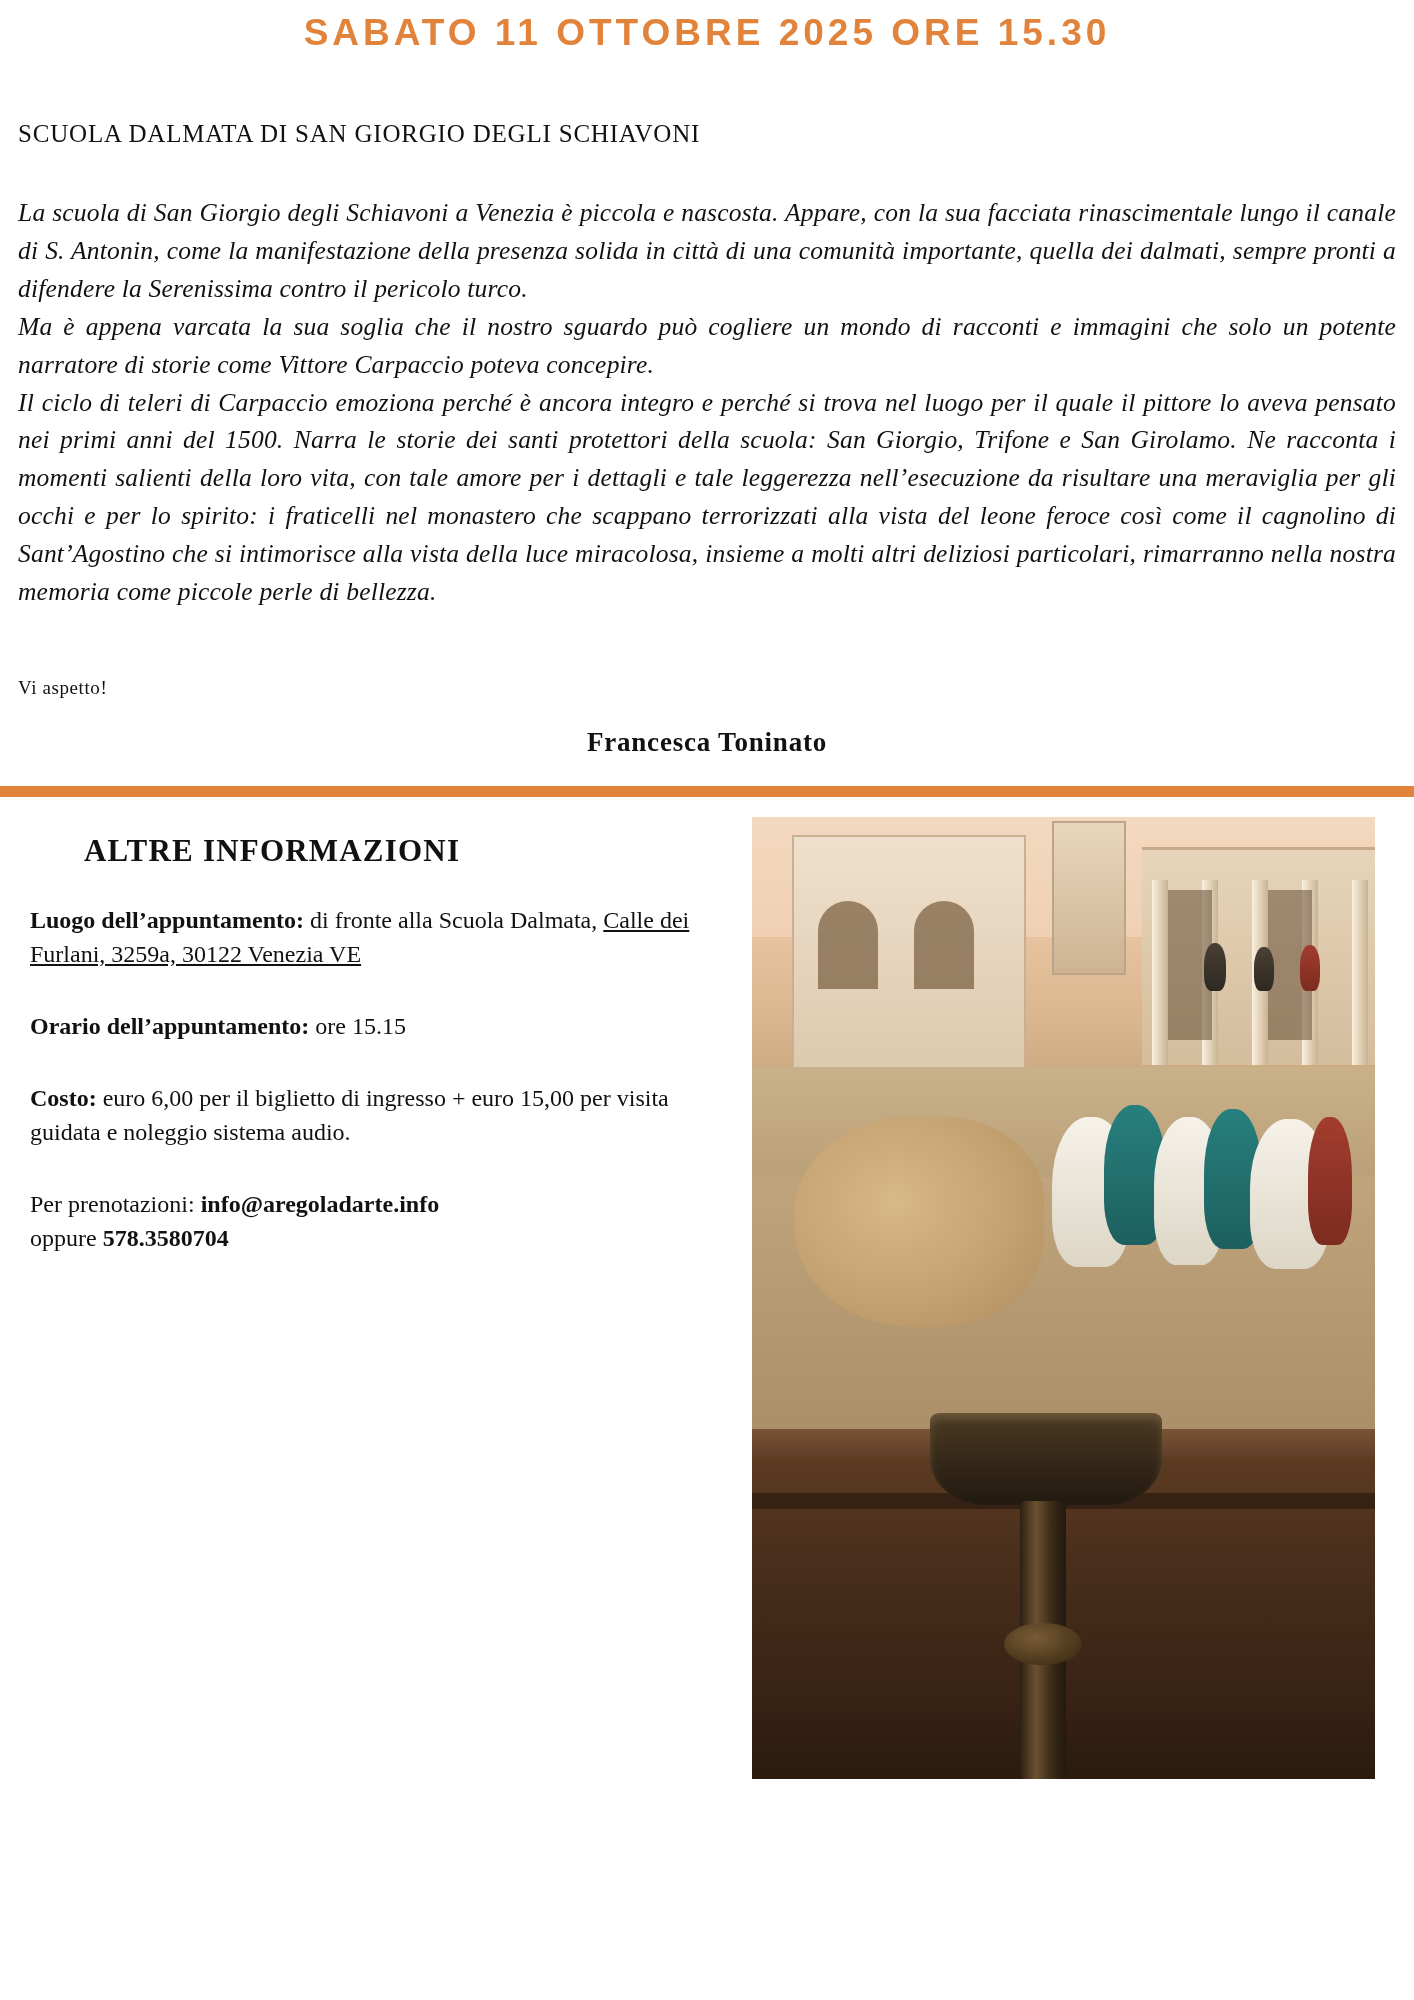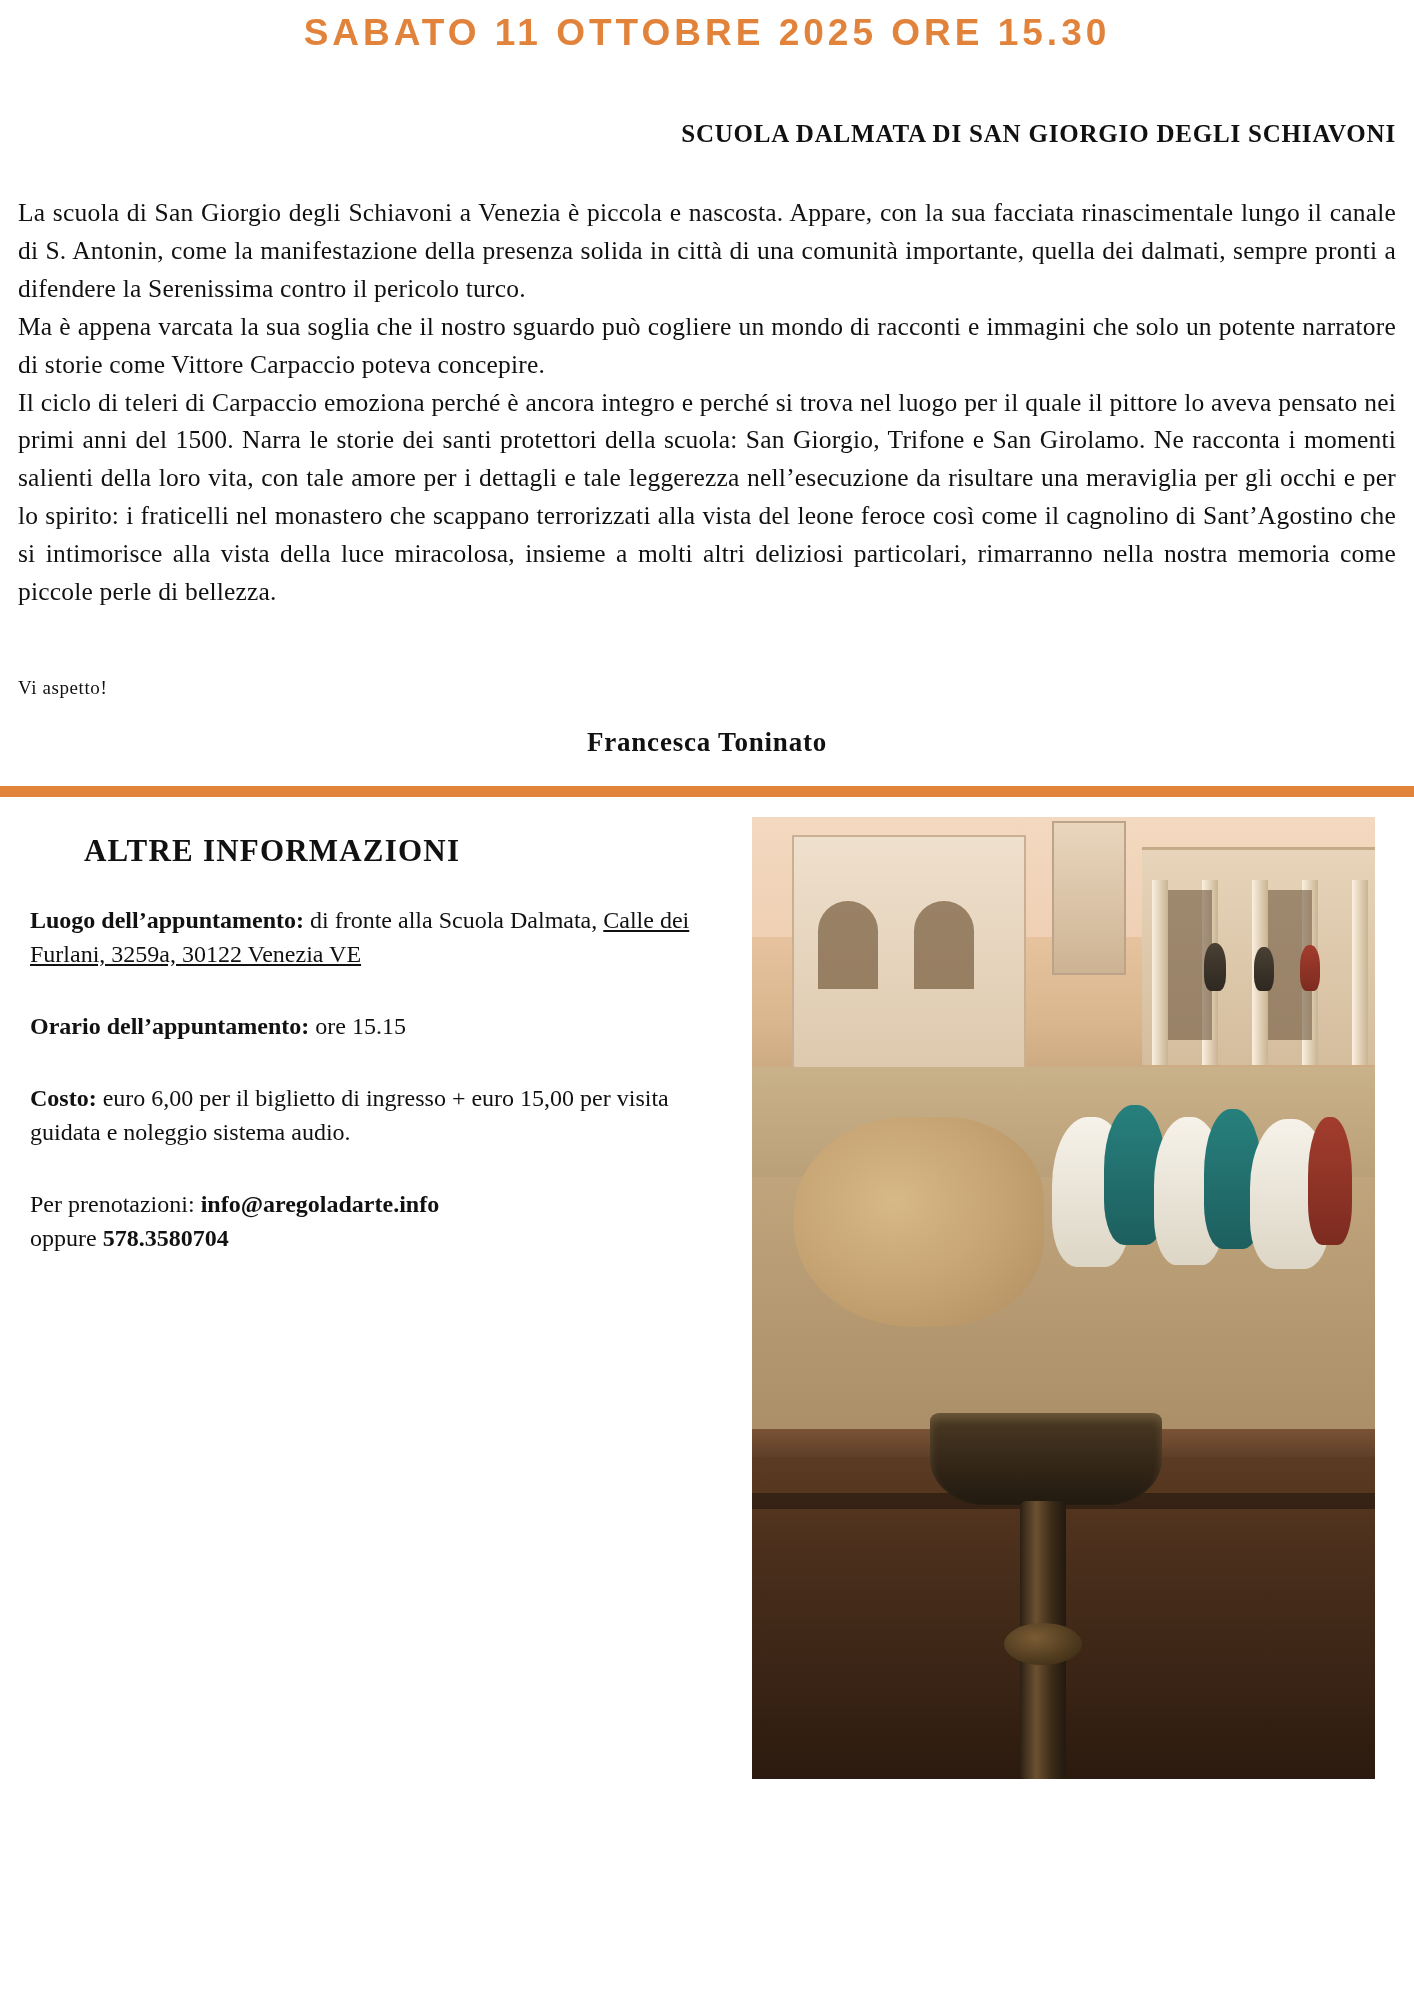--- a/index.html
+++ b/index.html
@@ -35,39 +35,40 @@
     font-family: Liberation Sans, sans-serif;
   }
   .subheadline {
     text-align: center;
     font-size: 26px;
     letter-spacing: 1.2px;
     margin: 22px 0 0 0;
     color: #111;
   }
   .school-title {
-    text-align: right;
+    text-align: left;
     font-size: 25px;
-    font-weight: bold;
+    font-weight: normal;
     letter-spacing: 0.8px;
     margin: 64px 0 0 0;
     color: #111;
   }
   .body-text {
     margin: 46px 0 0 0;
     font-size: 25.5px;
     line-height: 1.485;
     text-align: justify;
     text-justify: inter-word;
     color: #111;
     letter-spacing: 0.2px;
   }
   .body-text p {
     margin: 0;
     text-align: justify;
+    font-style: italic;
   }
   .body-text p.last-para {
     text-align: justify;
   }
   .closing {
     text-align: left;
     font-size: 19px;
     margin: 66px 0 0 0;
     letter-spacing: 0.6px;
   }

